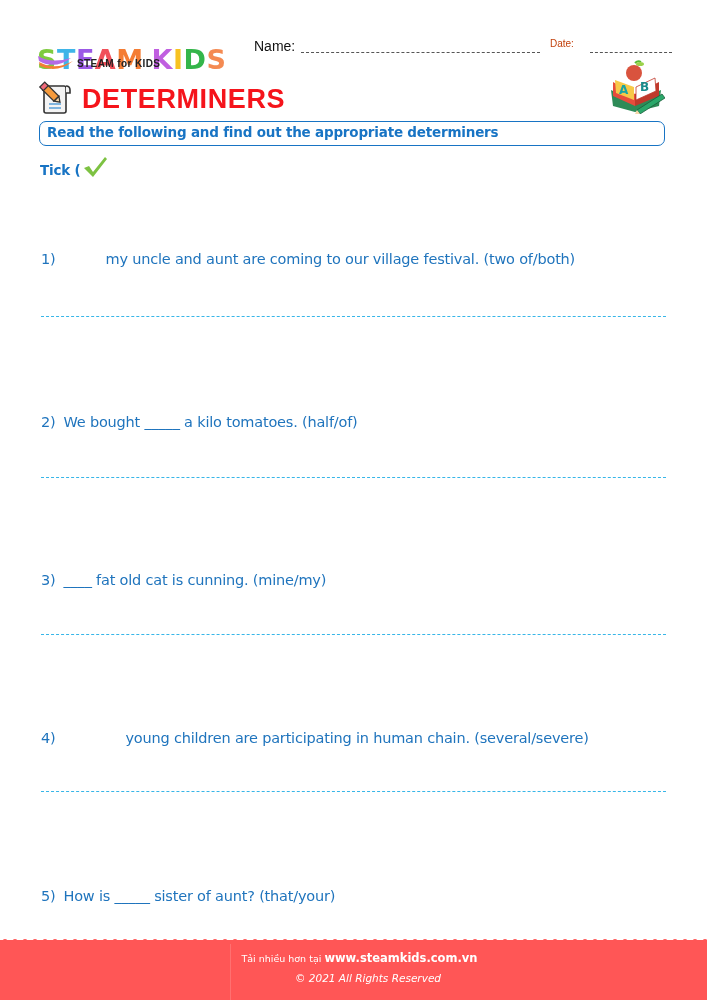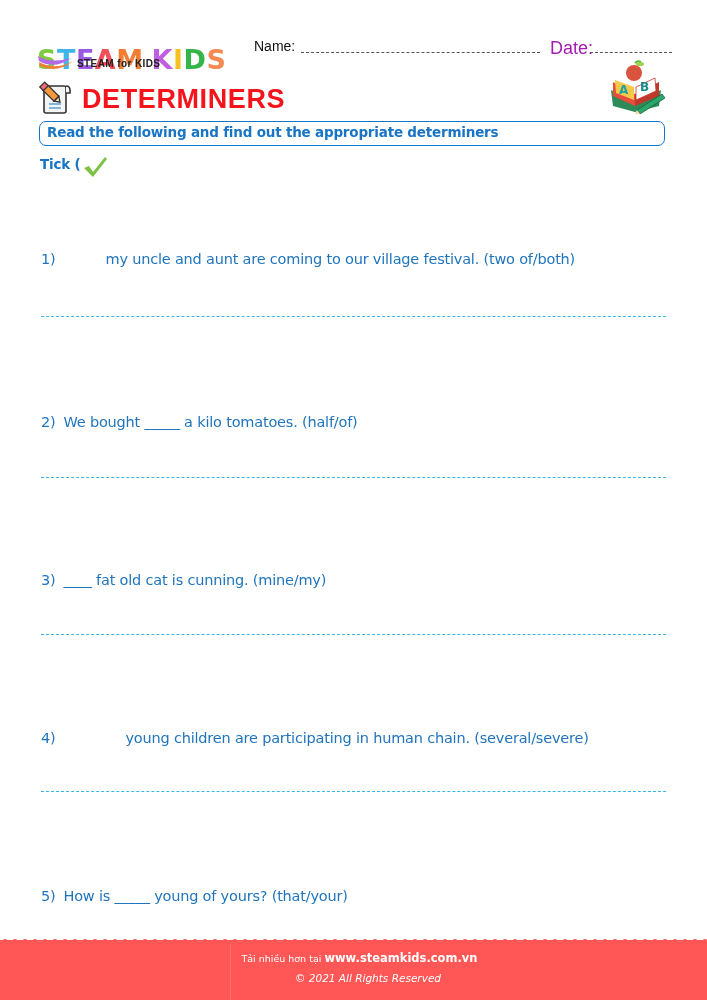--- a/index.html
+++ b/index.html
@@ -7,30 +7,30 @@
     body { position: relative; font-family: "DejaVu Sans", "Liberation Sans", sans-serif; }
 
     .logo { position: absolute; left: 37px; top: 30px; width: 200px; height: 42px; }
     .logo-main { position: absolute; left: 0; top: 0; font-family: "DejaVu Sans", sans-serif; font-weight: bold; font-size: 27px; letter-spacing: 0.5px; line-height: 28px; white-space: nowrap; margin-top: 16px; }
     .logo-main span { display: inline-block; }
     .logo-sub { position: absolute; left: 40px; top: 28px; font-family: Liberation Sans, sans-serif; font-weight: bold; font-size: 10px; color: #222; letter-spacing: 0.4px; white-space: nowrap; }
     .logo-swoosh { position: absolute; left: 0; top: 24px; }
 
     .name-field { position: absolute; left: 254px; top: 38px; font-family: "Liberation Sans", sans-serif; font-size: 14px; color: #111; white-space: nowrap; }
     .name-line { position: absolute; left: 301px; top: 52px; width: 239px; border-bottom: 1px dashed #555; }
-    .date-field { position: absolute; left: 550px; top: 38px; font-family: "Liberation Sans", sans-serif; font-size: 18px; color: #a21caf; }
+    .date-field { position: absolute; left: 550px; top: 38px; font-family: "Liberation Sans", sans-serif; font-size: 10px; color: #c2410c; }
     .date-line { position: absolute; left: 590px; top: 52px; width: 82px; border-bottom: 1px dashed #555; }
 
     .doc-icon { position: absolute; left: 37px; top: 80px; width: 36px; height: 36px; }
     .title { position: absolute; left: 82px; top: 84px; font-family: "Liberation Sans", sans-serif; font-weight: bold; font-size: 27px; color: #f5141b; letter-spacing: 0.6px; line-height: 30px; }
     .book-icon { position: absolute; left: 607px; top: 60px; width: 58px; height: 54px; }
 
     .instruction-box { position: absolute; left: 39px; top: 121px; width: 626px; height: 25px; border: 1.5px solid #1874c4; border-radius: 7px; }
     .instruction-text { position: absolute; left: 47px; top: 124px; font-family: "DejaVu Sans", sans-serif; font-weight: bold; font-size: 13.5px; color: #1874c4; white-space: nowrap; letter-spacing: -0.2px; }
-    .tick-line { position: absolute; left: 40px; top: 156px; font-family: "DejaVu Sans", sans-serif; font-weight: bold; font-size: 13.5px; color: #1874c4; white-space: nowrap; display: flex; align-items: flex-start; letter-spacing: -0.2px; }
+    .tick-line { position: absolute; left: 40px; top: 156px; font-family: "DejaVu Sans", sans-serif; font-weight: bold; font-size: 13.5px; color: #1874c4; white-space: nowrap; display: flex; align-items: flex-end; letter-spacing: -0.2px; }
     .check-icon { display: inline-block; width: 26px; height: 22px; margin: 0 1px; }
 
     .question { position: absolute; left: 41px; font-family: "DejaVu Sans", sans-serif; font-size: 14.5px; color: #1f74bd; white-space: nowrap; letter-spacing: -0.2px; margin-top: 28px; }
     .q-num { display: inline-block; }
     .answer-line { position: absolute; left: 41px; width: 625px; height: 0; border-top: 1.5px dashed #38b6e8; }
 
     .footer { position: absolute; left: 0; top: 940px; width: 707px; height: 60px; background: #ff5656; }
     .footer-scallop { position: absolute; left: 0; top: 934px; width: 707px; height: 10px; }
     .footer-line1 { position: absolute; left: 0; top: 951px; width: 707px; text-align: center; color: #ffffff; font-family: "DejaVu Sans", sans-serif; font-size: 9.5px; padding-left: 12px; }
     .footer-line1 b { font-size: 11.5px; font-weight: bold; }
@@ -107,21 +107,21 @@
   <span class="q-num">3)</span><span style="display:inline-block;width:8px"></span><span>____ fat old cat is cunning. (mine/my)</span>
 </div>
 <div class="answer-line" style="top:634px"></div>
 
 <div class="question" style="top:702px">
   <span class="q-num">4)</span><span style="display:inline-block;width:70px"></span><span>young children are participating in human chain. (several/severe)</span>
 </div>
 <div class="answer-line" style="top:791px"></div>
 
 <div class="question" style="top:860px">
-  <span class="q-num">5)</span><span style="display:inline-block;width:8px"></span><span>How is _____ young of yours? (that/your)</span>
+  <span class="q-num">5)</span><span style="display:inline-block;width:8px"></span><span>How is _____ sister of aunt? (that/your)</span>
 </div>
 
 <svg class="footer-scallop" viewBox="0 0 707 10" preserveAspectRatio="none">
   <defs>
     <pattern id="scal" width="10" height="10" patternUnits="userSpaceOnUse">
       <path d="M0 10 Q5 0 10 10 Z" fill="#ff5656"></path>
     </pattern>
   </defs>
   <rect x="0" y="0" width="707" height="10" fill="url(#scal)"></rect>
 </svg>

